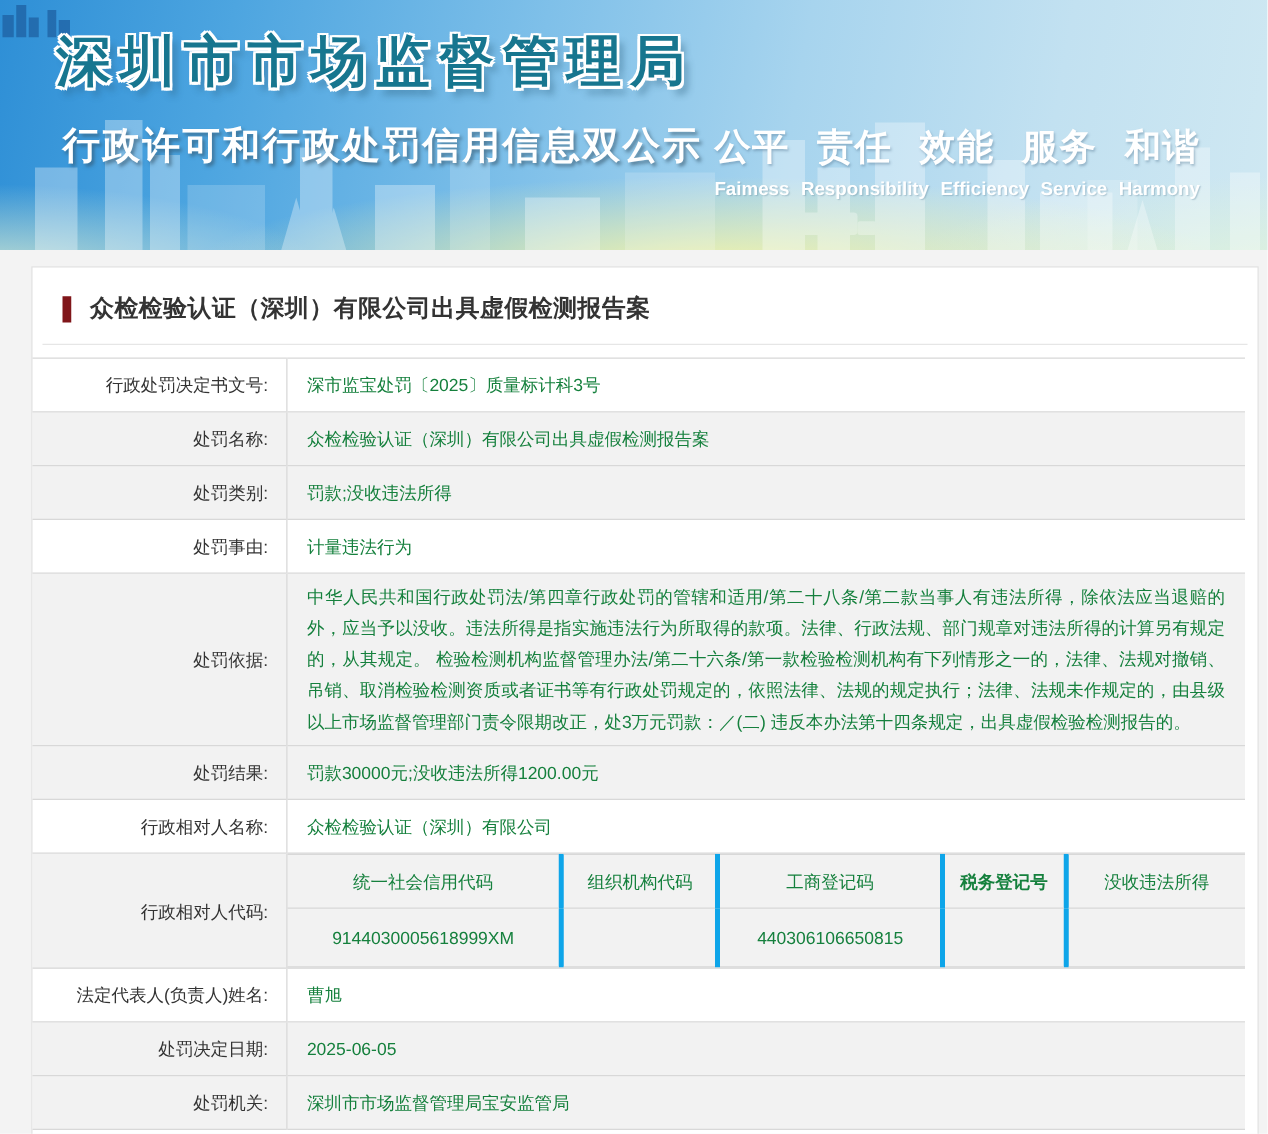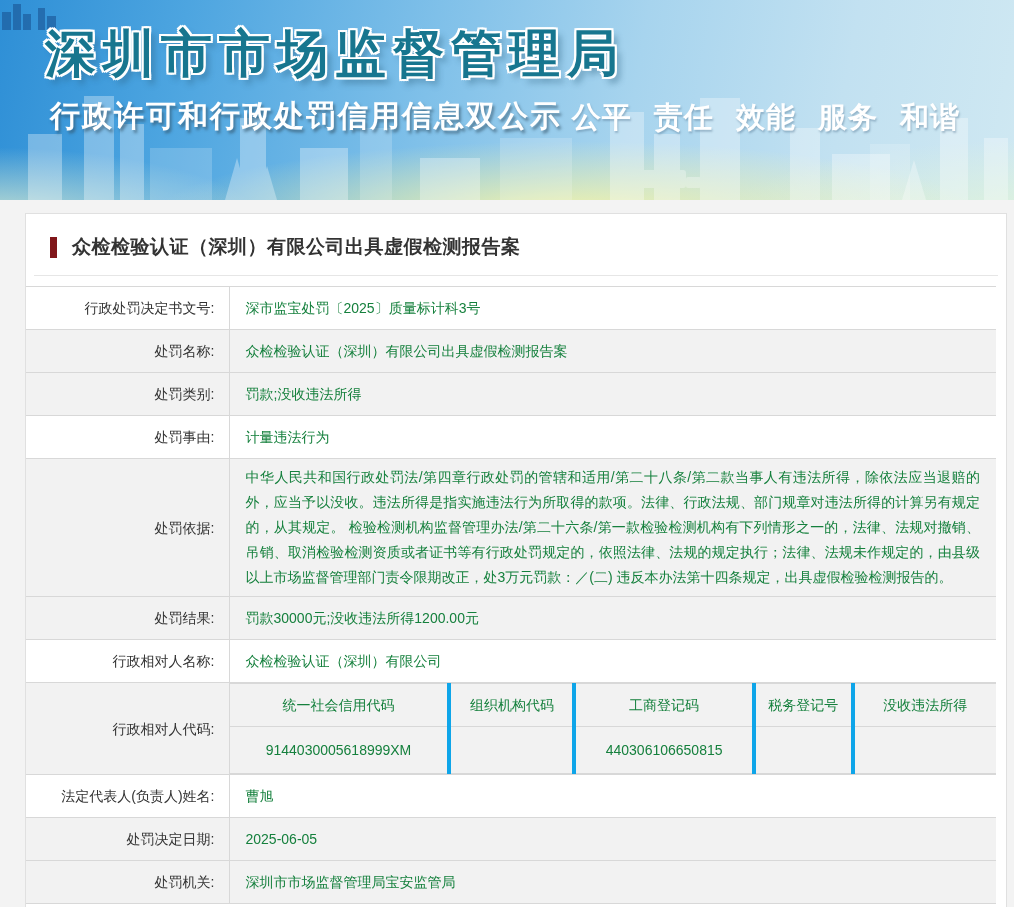--- a/index.html
+++ b/index.html
@@ -15,21 +15,21 @@
     background:
       radial-gradient(ellipse 60% 55% at 56% 108%, rgba(248,246,165,0.95) 0%, rgba(248,246,165,0) 68%),
       radial-gradient(ellipse 45% 60% at 102% 112%, rgba(225,244,215,0.9) 0%, rgba(225,244,215,0) 70%),
       radial-gradient(ellipse 40% 55% at -2% 112%, rgba(235,246,210,0.85) 0%, rgba(235,246,210,0) 70%),
       linear-gradient(100deg, #2e8fd6 0%, #4da5e0 18%, #7fc0e9 42%, #a7d4ee 62%, #c2e1f1 82%, #cfe8f2 100%);
   }
   .skyline { position:absolute; left:0; bottom:0; width:1014px; height:140px; }
   .corner-buildings { position:absolute; left:0; top:0; }
   .org-title {
     position:absolute; left:45px; top:20px;
-    font-size:51px; font-weight:bold; letter-spacing:7px;
+    font-size:44px; font-weight:bold; letter-spacing:7px;
     color:#17768f;
     text-shadow:
       -2px -2px 0 #fff, 2px -2px 0 #fff, -2px 2px 0 #fff, 2px 2px 0 #fff,
       -2px 0 0 #fff, 2px 0 0 #fff, 0 -2px 0 #fff, 0 2px 0 #fff,
       5px 6px 6px rgba(40,90,120,0.45);
     white-space:nowrap;
   }
   .sub-title {
     position:absolute; left:50px; top:96px;
     font-size:30px; font-weight:bold; letter-spacing:2px; color:#fff;
@@ -78,21 +78,21 @@
   .value-cell.code-cell { padding:0; }
 
   .code-table { width:100%; border-collapse:collapse; table-layout:fixed; font-size:14px; }
   .code-table td { text-align:center; border-left:4px solid #0ea5e9; }
   .code-table td:first-child { border-left:none; }
   .code-table .ct-h { padding:13px 4px; border-bottom:1px solid #d8d8d8; height:43px; }
   .code-table .ct-v { padding:15px 4px; height:47px;margin-top:27px; }
   .code-table td:nth-child(1) { width:28.7%; }
   .code-table td:nth-child(2) { width:16.3%; }
   .code-table td:nth-child(3) { width:23.4%; }
-  .code-table td:nth-child(4) { width:12.9%; }
+  .code-table td:nth-child(4) { width:12.9%;font-weight:bold; }
   .code-table td:nth-child(5) { width:18.7%; }
 </style>
 </head>
 <body>
 
 <header class="banner">
   <svg class="skyline" viewBox="0 0 1014 140" preserveAspectRatio="none" xmlns="http://www.w3.org/2000/svg">
     <g fill="#ffffff" opacity="0.18">
       <rect x="150" y="88" width="62" height="52"></rect>
       <rect x="360" y="68" width="32" height="72"></rect>
@@ -126,20 +126,21 @@
       <rect x="13" y="4" width="8" height="26"></rect>
       <rect x="23" y="14" width="8" height="16"></rect>
       <rect x="38" y="8" width="7" height="22"></rect>
       <rect x="47" y="16" width="9" height="14"></rect>
     </g>
   </svg>
   <div class="org-title">深圳市市场监督管理局</div>
   <div class="sub-title">行政许可和行政处罚信用信息双公示</div>
   <div class="slogan">
     <div class="slogan-cn">公平 责任 效能 服务 和谐</div>
+    <div class="slogan-en">Faimess Responsibility Efficiency Service Harmony</div>
   </div>
 </header>
 
 <main class="content-box">
   <div class="case-header">
     <span class="title-marker"></span>
     <h3 class="case-title">众检检验认证（深圳）有限公司出具虚假检测报告案</h3>
   </div>
 
   <table class="info-table">

